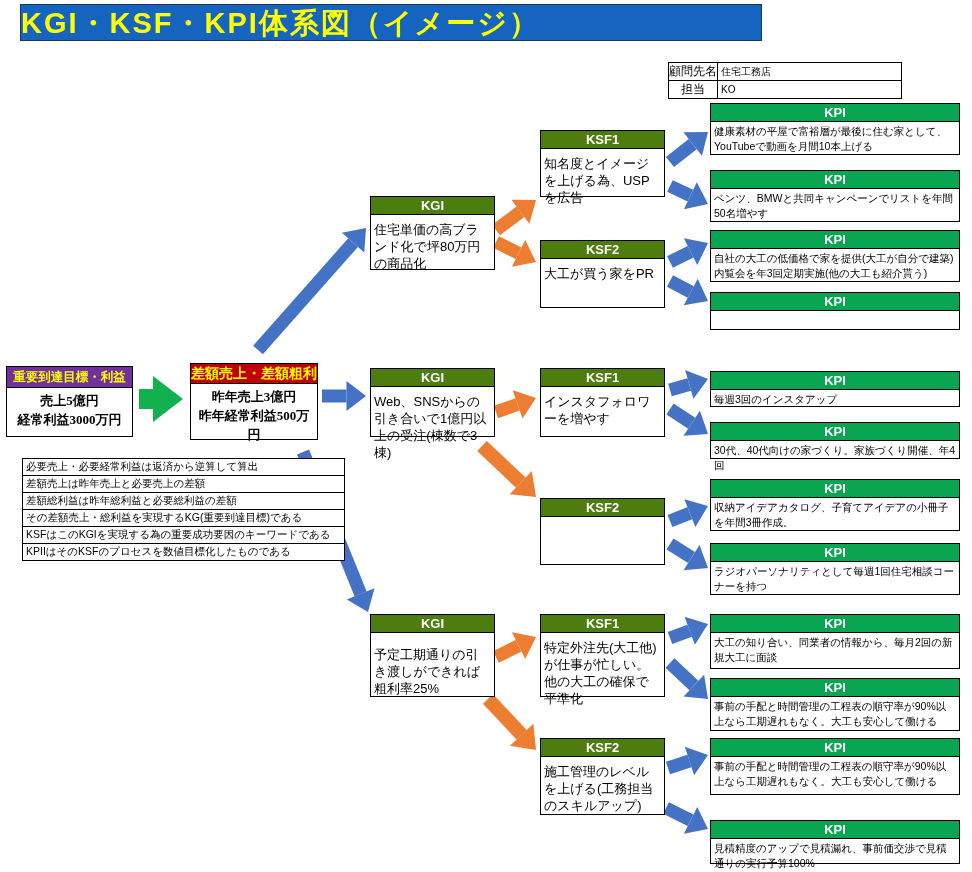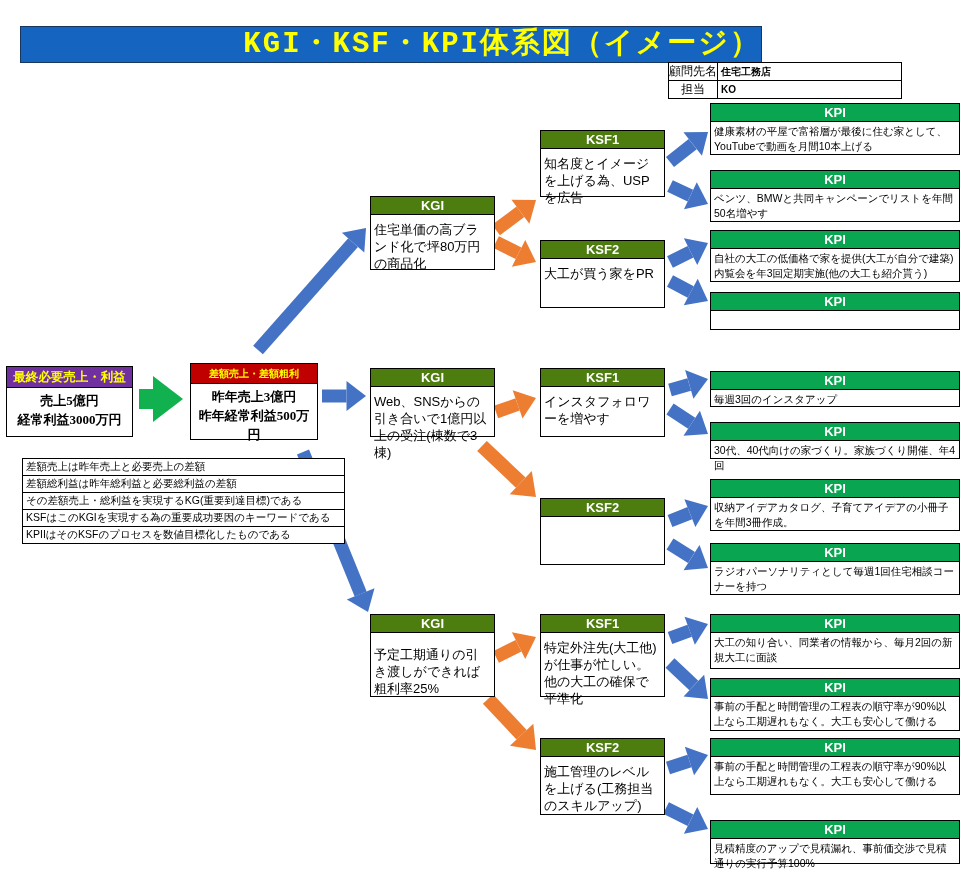--- a/index.html
+++ b/index.html
@@ -3,35 +3,35 @@
 <meta charset="utf-8">
 <style>
   html,body{margin:0;padding:0;background:#fff;}
   #canvas{
     position:relative;width:972px;height:872px;background:#fff;overflow:hidden;
     font-family:"Liberation Sans","DejaVu Sans",sans-serif;color:#000;
   }
   #arrow-layer{position:absolute;left:0;top:0;z-index:1;pointer-events:none;}
   .abs{position:absolute;box-sizing:border-box;}
   .title-bar{
-    left:20px;top:26px;width:742px;height:37px;background:#1565C0;border:1px solid #17375E;
-    color:#FFFF00;font-size:29px;font-weight:bold;text-align:right;line-height:36px;
-    letter-spacing:2px;z-index:2;font-family:Liberation Mono, monospace;
+    left:20px;top:4px;width:742px;height:37px;background:#1565C0;border:1px solid #17375E;
+    color:#FFFF00;font-size:29px;font-weight:bold;text-align:left;line-height:36px;
+    letter-spacing:2px;z-index:2;
   }
   .info-table{left:668px;top:62px;width:234px;border:1px solid #000;background:#fff;z-index:2;}
   .info-row{display:flex;height:17px;line-height:17px;}
   .info-row + .info-row{border-top:1px solid #000;}
   .info-label{width:48px;border-right:1px solid #000;text-align:center;font-size:12px;}
-  .info-value{flex:1;font-size:10px;padding-left:3px;font-weight:bold;}
+  .info-value{flex:1;font-size:10px;padding-left:3px;}
   .hbox{border:1px solid #000;background:#fff;z-index:2;}
   .hdr{height:17px;line-height:17px;text-align:center;color:#fff;font-size:13px;font-weight:bold;border-bottom:1px solid #000;}
   .hdr-blue{background:#4d7c0f;}
   .hdr-green{background:#0AA551;}
   .hdr-purple{background:#7030A0;color:#FFFF00;height:20px;line-height:20px;font-size:12.5px;}
-  .hdr-red{background:#C00000;color:#FFFF00;height:19px;line-height:19px;font-size:10px;}
+  .hdr-red{background:#C00000;color:#FFFF00;height:19px;line-height:19px;font-size:14px;}
   .bbody{padding:7px 3px 0 3px;font-size:13px;font-weight:normal;line-height:1.3;white-space:pre-line;}
   .kpi-body{padding:2px 3px 0 3px;font-size:10.5px;font-weight:normal;line-height:1.45;}
   .center-body{padding:4px 2px 0 2px;font-size:13px;font-weight:bold;text-align:center;line-height:1.45;white-space:pre-line;font-family:Liberation Serif, serif;}
   .notes{left:22px;top:458px;width:323px;z-index:2;}
   .note-line{height:16px;line-height:15px;border:1px solid #000;margin-top:-1px;background:#fff;
     font-size:10.5px;padding-left:3px;white-space:nowrap;overflow:hidden;}
   .note-line:first-child{margin-top:0;}
 </style>
 </head>
 <body>
@@ -136,32 +136,33 @@
       <div class="info-label">顧問先名</div>
       <div class="info-value">住宅工務店</div>
     </div>
     <div class="info-row">
       <div class="info-label">担当</div>
       <div class="info-value">KO</div>
     </div>
   </div>
 
   <div class="abs hbox" style="left:6px;top:366px;width:127px;height:71px;">
-    <div class="hdr hdr-purple">最終必要売上・利益</div>
+    <div class="hdr hdr-purple">重要到達目標・利益</div>
     <div class="center-body">売上5億円
 経常利益3000万円</div>
   </div>
 
   <div class="abs hbox" style="left:190px;top:363px;width:128px;height:77px;">
     <div class="hdr hdr-red">差額売上・差額粗利</div>
     <div class="center-body">昨年売上3億円
 昨年経常利益500万円</div>
   </div>
 
   <div class="abs notes">
+    <div class="note-line">必要売上・必要経常利益は返済から逆算して算出</div>
     <div class="note-line">差額売上は昨年売上と必要売上の差額</div>
     <div class="note-line">差額総利益は昨年総利益と必要総利益の差額</div>
     <div class="note-line">その差額売上・総利益を実現するKG(重要到達目標)である</div>
     <div class="note-line">KSFはこのKGIを実現する為の重要成功要因のキーワードである</div>
     <div class="note-line">KPIIはそのKSFのプロセスを数値目標化したものである</div>
   </div>
 
   <div class="abs hbox" style="left:370px;top:196px;width:125px;height:74px;">
     <div class="hdr hdr-blue">KGI</div>
     <div class="bbody">住宅単価の高ブランド化で坪80万円の商品化</div>

